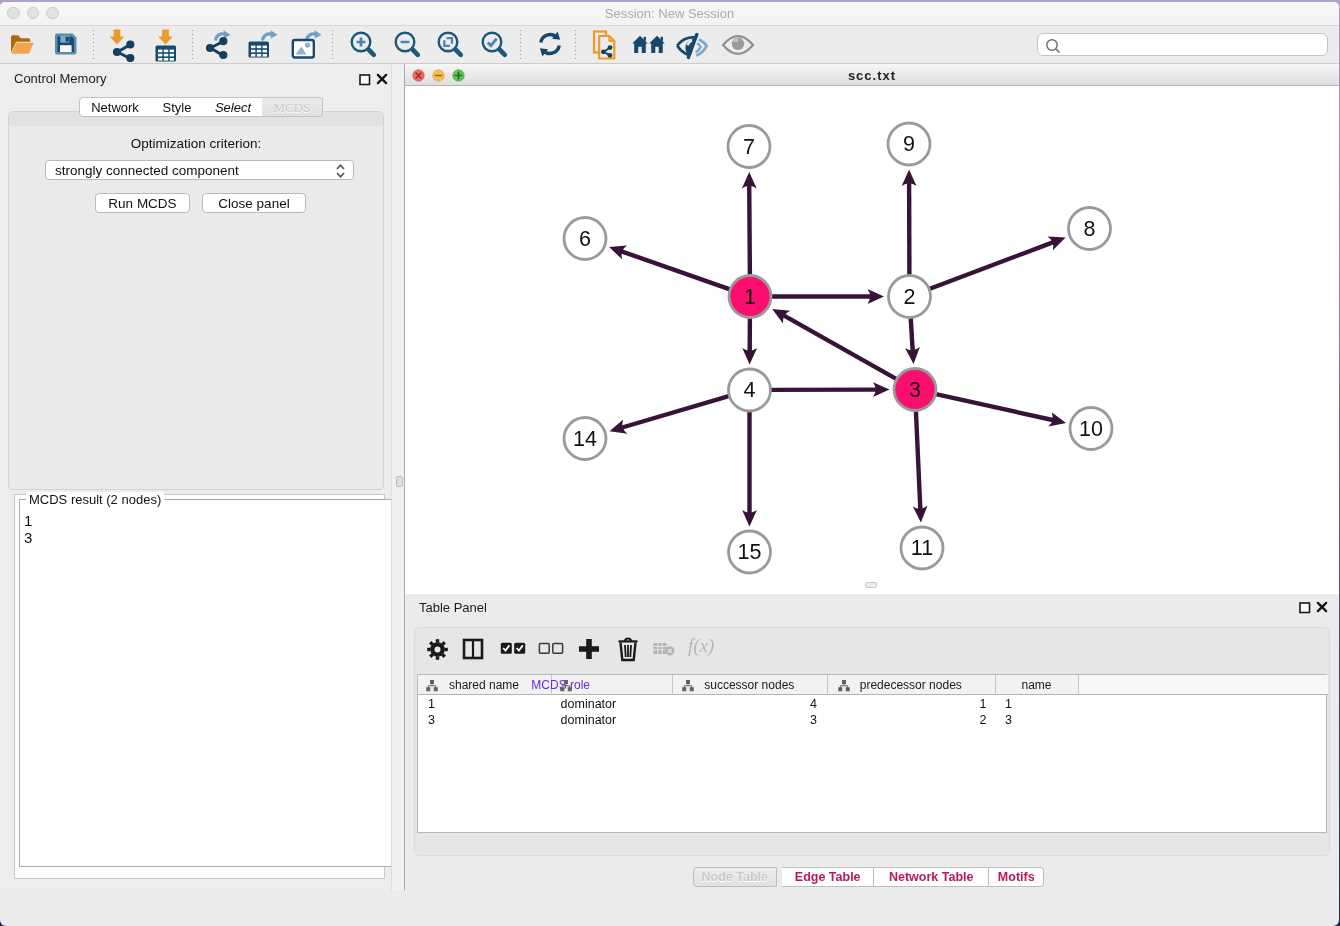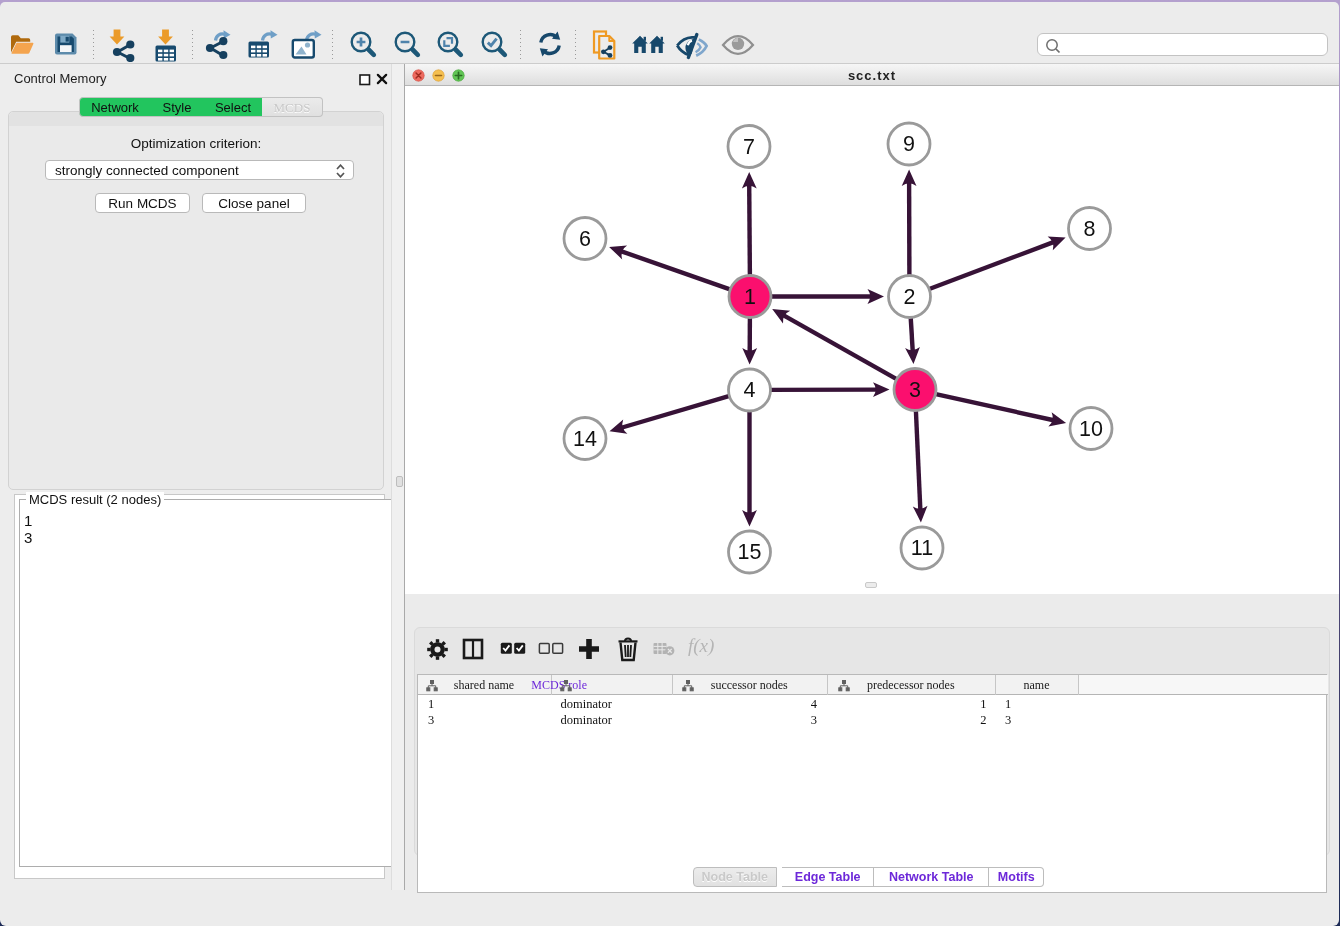--- a/index.html
+++ b/index.html
@@ -24,45 +24,51 @@
            background-image:repeating-linear-gradient(#9a9a9a 0 1.5px, transparent 1.5px 4px); }
   .search { position:absolute; left:1037px; top:6px; width:291px; height:23px;
             background:#ffffff; border:1px solid #c3c3c3; border-radius:6px; }
   
   .cpanel { position:absolute; left:0; top:62px; width:391px; height:826px; background:#ededed; }
   .vdiv { position:absolute; left:391px; top:62px; width:14px; height:826px; background:#f0f0f0;
           border-left:1px solid #dddddd; border-right:1px solid #a9a9a9; }
   .rightpane { position:absolute; left:405px; top:62px; width:934px; height:826px; background:#ffffff; }
   
   .ph-title { font-size:13px; color:#1c1c1c; }
-  .tab { position:absolute; top:33px; height:20px; z-index:3; background:#22c55e; border:1px solid #c2c2c2;
+  .tab { position:absolute; top:33px; height:20px; z-index:3; background:#ffffff; border:1px solid #c2c2c2;
          font-size:13px; color:#111; text-align:center; line-height:19px; }
   .cp-box { position:absolute; left:8px; top:47px; width:376px; height:379px;
             background:#eaeaea; border:1px solid #d2d2d2; border-radius:5px; }
   .cp-box::before { content:""; position:absolute; left:0; top:0; right:0; height:14px;
             background:#e2e2e2; border-radius:5px 5px 0 0; }
   .btn { position:absolute; background:#ffffff; border:1px solid #b9b9b9; border-radius:4px;
          font-size:13.5px; color:#111; text-align:center; }
   
   .netbar { position:absolute; left:0; top:0; width:934px; height:22px;
             background:linear-gradient(#f6f6f6,#dedede); border-bottom:1px solid #b5b5b5; }
   .mac { position:absolute; top:5px; width:13px; height:13px; border-radius:50%; }
   .netcanvas { position:absolute; left:0; top:22px; width:934px; height:507px; background:#ffffff; }
   
   .tpanel { position:absolute; left:0; top:530px; width:934px; height:296px; background:#ebebeb; }
   .ttab { position:absolute; top:0; height:20px; background:#ffffff; border:1px solid #bdbdbd;
-          font-size:12.5px; font-weight:bold; color:#6d28d9; text-align:center; line-height:19px; }
+          font-size:12.5px; font-weight:bold; color:#be185d; text-align:center; line-height:19px; }
   
   .statusbar { position:absolute; left:0; top:888px; width:100%; height:36px;
                background:#eeeeee; border-top:1px solid #c8c8c8; }
 </style>
 </head>
 <body>
 <div class="win">
 
+  <div class="titlebar">
+    <div class="tl" style="left:7px;"></div>
+    <div class="tl" style="left:26.5px;"></div>
+    <div class="tl" style="left:46px;"></div>
+    <div class="titletext">Session: New Session</div>
+  </div>
 
   <div class="toolbar">
 
     <svg class="tbi" style="left:7px;" width="30" height="30" viewBox="0 0 30 30">
       <path d="M4 23.5 L4 8 Q4 6.3 5.7 6.3 L11.3 6.3 L13.8 9.3 L21.6 9.3 Q23.2 9.3 23.2 11 L23.2 12.8 L9.2 12.8 Z" fill="#b06a0d"></path>
       <path d="M9.6 13.8 L25.8 13.8 Q26.8 13.8 26.3 14.9 L22.3 24 Q22 24.7 21 24.7 L5 24.7 Q4.2 24.7 4.6 23.7 Z" fill="#f4a44e"></path>
     </svg>
 
     <svg class="tbi" style="left:51px;" width="30" height="30" viewBox="0 0 30 30">
       <path d="M4 6.5 Q4 4.5 6 4.5 L21.5 4.5 L25.5 8.5 L25.5 23.5 Q25.5 25.5 23.5 25.5 L6 25.5 Q4 25.5 4 23.5 Z" fill="#5d8bab"></path>
@@ -240,21 +246,21 @@
     <div class="ph-title abs" style="left:14px; top:7px;">Control Memory</div>
     <svg class="abs" style="left:359px; top:10px;" width="12" height="12" viewBox="0 0 12 12">
         <rect x="1" y="1" width="9.5" height="9.5" fill="#fdfdfd" stroke="#1a1a1a" stroke-width="1.6"></rect>
       </svg>
     <svg class="abs" style="left:376px; top:9px;" width="12" height="12" viewBox="0 0 13 13">
         <path d="M2 2 L11 11 M11 2 L2 11" stroke="#111" stroke-width="2.4" stroke-linecap="round"></path>
       </svg>
 
     <div class="tab" style="left:79px; width:72px; border-radius:4px 0 0 4px;">Network</div>
     <div class="tab" style="left:150px; width:55px; border-left:none;">Style</div>
-    <div class="tab" style="left:204px; width:59px; border-left:none;">Select</div>
+    <div class="tab" style="left:204px; width:59px; border-left:none;font-style:italic;">Select</div>
     <div class="tab" style="left:262px; width:61px; border-left:none; border-radius:0 4px 4px 0; background:linear-gradient(#ebebeb,#e0e0e0); color:#c8c8c8; text-shadow:0 1px 0 #ffffff;font-family:Liberation Serif, serif;">MCDS</div>
 
     <div class="cp-box"></div>
     <div class="abs" style="left:45px; top:96px; width:309px; height:20px; background:#ffffff; border:1px solid #b9b9b9; border-radius:4px;">
       <div style="position:absolute; left:9px; top:2px; font-size:13.5px; color:#111;">strongly connected component</div>
       <svg style="position:absolute; right:7px; top:3px;" width="11" height="14" viewBox="0 0 11 14">
         <path d="M2 5 L5.5 1.2 L9 5" fill="none" stroke="#555" stroke-width="1.7"></path>
         <path d="M2 9 L5.5 12.8 L9 9" fill="none" stroke="#555" stroke-width="1.7"></path>
       </svg>
     </div>
@@ -341,20 +347,29 @@
           <text x="1091" y="435.5" text-anchor="middle" font-size="21.5" fill="#111111">10</text>
           <circle cx="749.5" cy="552" r="21" fill="#ffffff" stroke="#9a9a9a" stroke-width="2.8"></circle>
           <text x="749.5" y="559" text-anchor="middle" font-size="21.5" fill="#111111">15</text>
           <circle cx="922" cy="548" r="21" fill="#ffffff" stroke="#9a9a9a" stroke-width="2.8"></circle>
           <text x="922" y="555" text-anchor="middle" font-size="21.5" fill="#111111">11</text>
         </svg>
       <div style="position:absolute; left:460px; top:496px; width:12px; height:6px; background:#ececec; border:1px solid #c9c9c9; border-radius:2px;"></div>
     </div>
 
     <div class="tpanel">
+      <div style="position:absolute; left:0; top:0; width:100%; height:26px; background:#ebebeb;">
+        <div class="ph-title" style="position:absolute; left:14px; top:6px;">Table Panel</div>
+        <svg class="abs" style="left:894px; top:8px;" width="12" height="12" viewBox="0 0 12 12">
+            <rect x="1" y="1" width="9.5" height="9.5" fill="#fdfdfd" stroke="#1a1a1a" stroke-width="1.6"></rect>
+          </svg>
+        <svg class="abs" style="left:911px; top:7px;" width="12" height="12" viewBox="0 0 13 13">
+            <path d="M2 2 L11 11 M11 2 L2 11" stroke="#111" stroke-width="2.4" stroke-linecap="round"></path>
+          </svg>
+      </div>
       <div style="position:absolute; left:9px; top:33px; width:916px; height:229px; background:#e6e6e6; border:1px solid #dadada; border-radius:6px;"></div>
 
       <svg class="abs" style="left:21px; top:44px;" width="23" height="23" viewBox="0 0 23 23">
         <g fill="#1a1a1a">
           <circle cx="11.5" cy="11.5" r="7.3"></circle>
           <g>
             <rect x="9.8" y="1.2" width="3.4" height="3.4"></rect>
               <rect x="9.8" y="18.4" width="3.4" height="3.4"></rect>
             <rect x="1.2" y="9.8" width="3.4" height="3.4"></rect>
               <rect x="18.4" y="9.8" width="3.4" height="3.4"></rect>
@@ -401,21 +416,21 @@
             <line x1="0.5" y1="4.4" x2="13.5" y2="4.4"></line>
             <line x1="0.5" y1="7.8" x2="13.5" y2="7.8"></line>
             <line x1="4.8" y1="1" x2="4.8" y2="12"></line>
             <line x1="9.1" y1="1" x2="9.1" y2="12"></line>
           </g>
         <circle cx="16.8" cy="8.8" r="4.6" fill="#b3b3b3"></circle>
         <path d="M14.9 6.9 L18.7 10.7 M18.7 6.9 L14.9 10.7" stroke="#e9e9e9" stroke-width="1.3"></path>
       </svg>
       <div class="abs" style="left:283px; top:41px; font-family:'Liberation Serif',serif; font-style:italic; font-size:19px; color:#b5b5b5;">f(x)</div>
 
-      <div class="abs" style="left:12px; top:80px; width:910px; height:219px; background:#ffffff; border:1px solid #b9b9b9;font-family:Liberation Serif, serif;">
+      <div class="abs" style="left:12px; top:80px; width:910px; height:159px; background:#ffffff; border:1px solid #b9b9b9;">
         <div style="position:absolute; left:0; top:0; width:660px; height:20px; background:#f2f2f2; border-bottom:1px solid #b5b5b5;"></div>
         <div style="position:absolute; left:660px; top:0; width:250px; height:20px; background:#f7f7f7; border-bottom:1px solid #b5b5b5;"></div>
 <div style="position:absolute; left:132.5px; top:0; width:1px; height:20px; background:#c6c6c6;"></div>
 <div style="position:absolute; left:254px; top:0; width:1px; height:20px; background:#c6c6c6;"></div>
 <div style="position:absolute; left:408.6px; top:0; width:1px; height:20px; background:#c6c6c6;"></div>
 <div style="position:absolute; left:577px; top:0; width:1px; height:20px; background:#c6c6c6;"></div>
 <div style="position:absolute; left:660px; top:0; width:1px; height:20px; background:#c6c6c6;"></div>
 <div style="position:absolute; left:-14px; top:3px; width:160px; text-align:center; font-size:12px; color:#1a1a1a;">shared name</div>
 <div style="position:absolute; left:113.30000000000001px; top:3px; width:160px; text-align:left; font-size:12px; color:#6d28d9;">MCDS role</div>
 <div style="position:absolute; left:251.3px; top:3px; width:160px; text-align:center; font-size:12px; color:#1a1a1a;">successor nodes</div>

